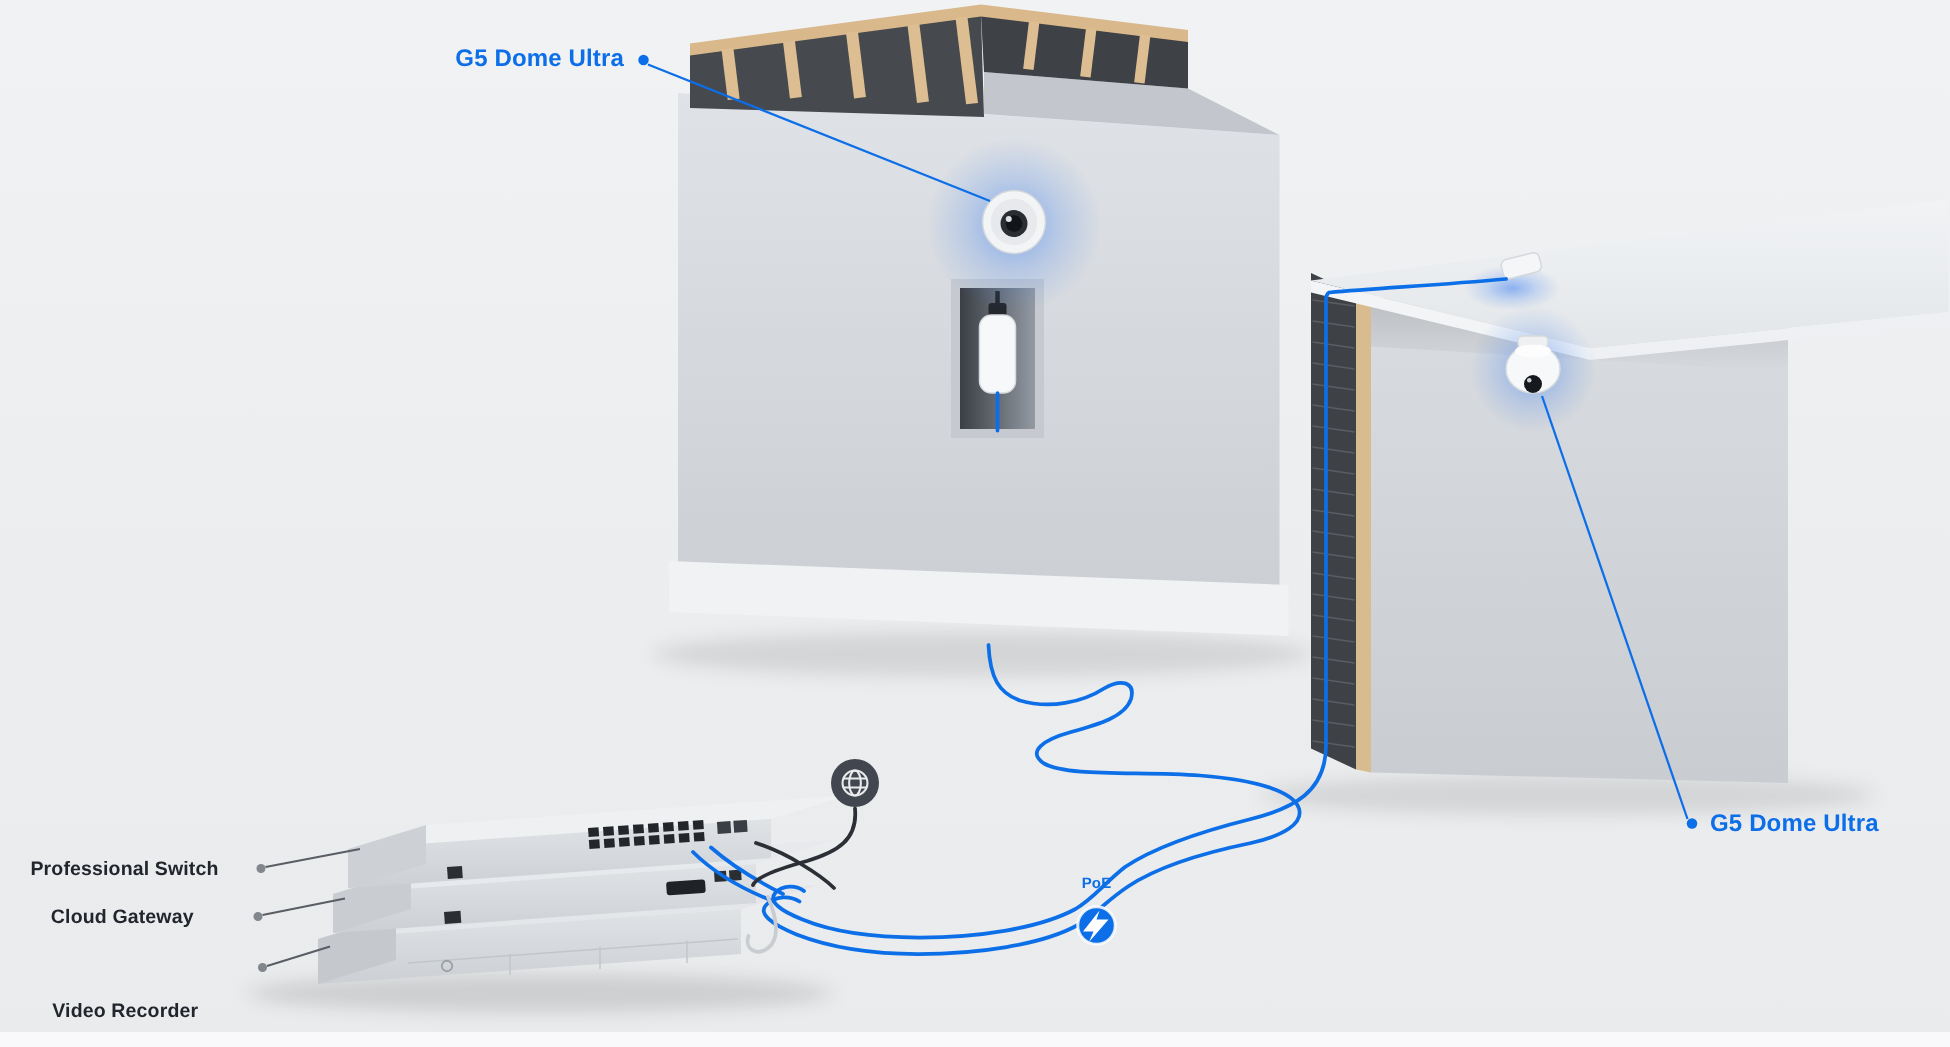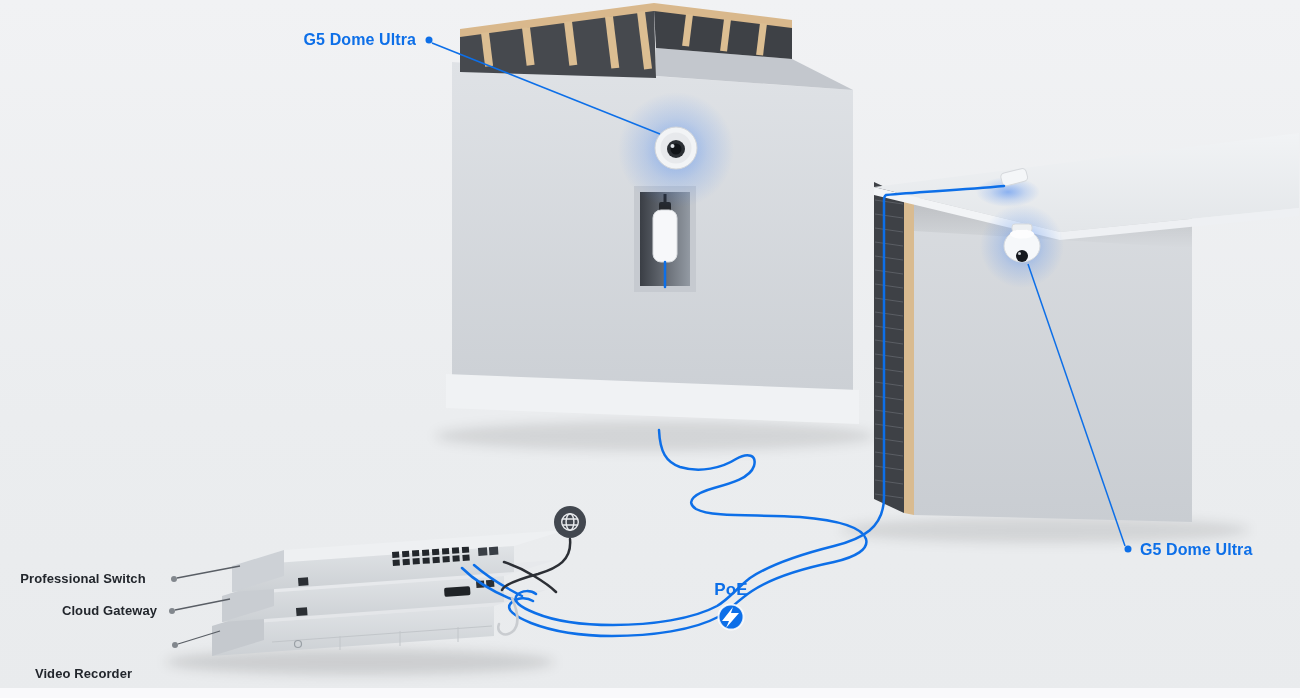--- a/index.html
+++ b/index.html
@@ -7,21 +7,21 @@
     position:relative;
     width:1300px;height:698px;
     overflow:hidden;
     background:linear-gradient(180deg,#f1f2f4 0%,#ebedef 60%,#e9ebed 100%);
     font-family:"Liberation Sans",sans-serif;
   }
   svg{position:absolute;left:0;top:0;}
   .lbl{position:absolute;font-weight:700;letter-spacing:.1px;white-space:nowrap;}
   .dev-label{font-size:13px;line-height:18px;color:var(--label-text,#22262c);text-align:center;}
   .blue-label{font-size:16px;line-height:19px;color:var(--accent,#0d6fe8);}
-  .poe-label{font-size:17px;line-height:18px;color:var(--accent,#0d6fe8);text-align:center;}
+  .poe-label{font-size:10px;line-height:18px;color:var(--accent,#0d6fe8);text-align:center;}
   .cable-blue{stroke:var(--accent,#0d6fe8);stroke-width:2.5;fill:none;stroke-linecap:round;}
   .cable-black{stroke:var(--cable-black,#2c2f35);stroke-width:2.5;fill:none;stroke-linecap:round;}
   .leader-gray{stroke:#595e65;stroke-width:1.3;}
   .leader-blue{stroke:var(--accent,#0d6fe8);stroke-width:1.5;}
   .accent-fill{fill:var(--accent,#0d6fe8);}
 </style>
 </head>
 <body>
 
 <div class="stage">
@@ -247,17 +247,17 @@
 </svg>
 
 <div class="lbl blue-label" style="left:272px;width:144px;top:30px;text-align:right;">G5 Dome Ultra</div>
 
 <div class="lbl blue-label" style="left:1140px;top:540px;">G5 Dome Ultra</div>
 
 <div class="lbl poe-label" style="left:703px;width:56px;top:581px;">PoE</div>
 
 <div class="lbl dev-label" style="left:0px;width:166px;top:570px;">Professional Switch</div>
 
-<div class="lbl dev-label" style="left:0px;width:163px;top:602px;margin-left:28px;">Cloud Gateway</div>
+<div class="lbl dev-label" style="left:0px;width:163px;top:602px;">Cloud Gateway</div>
 
 <div class="lbl dev-label" style="left:0px;width:167px;top:665px;">Video Recorder</div>
 
 </div>
 
 </body></html>

